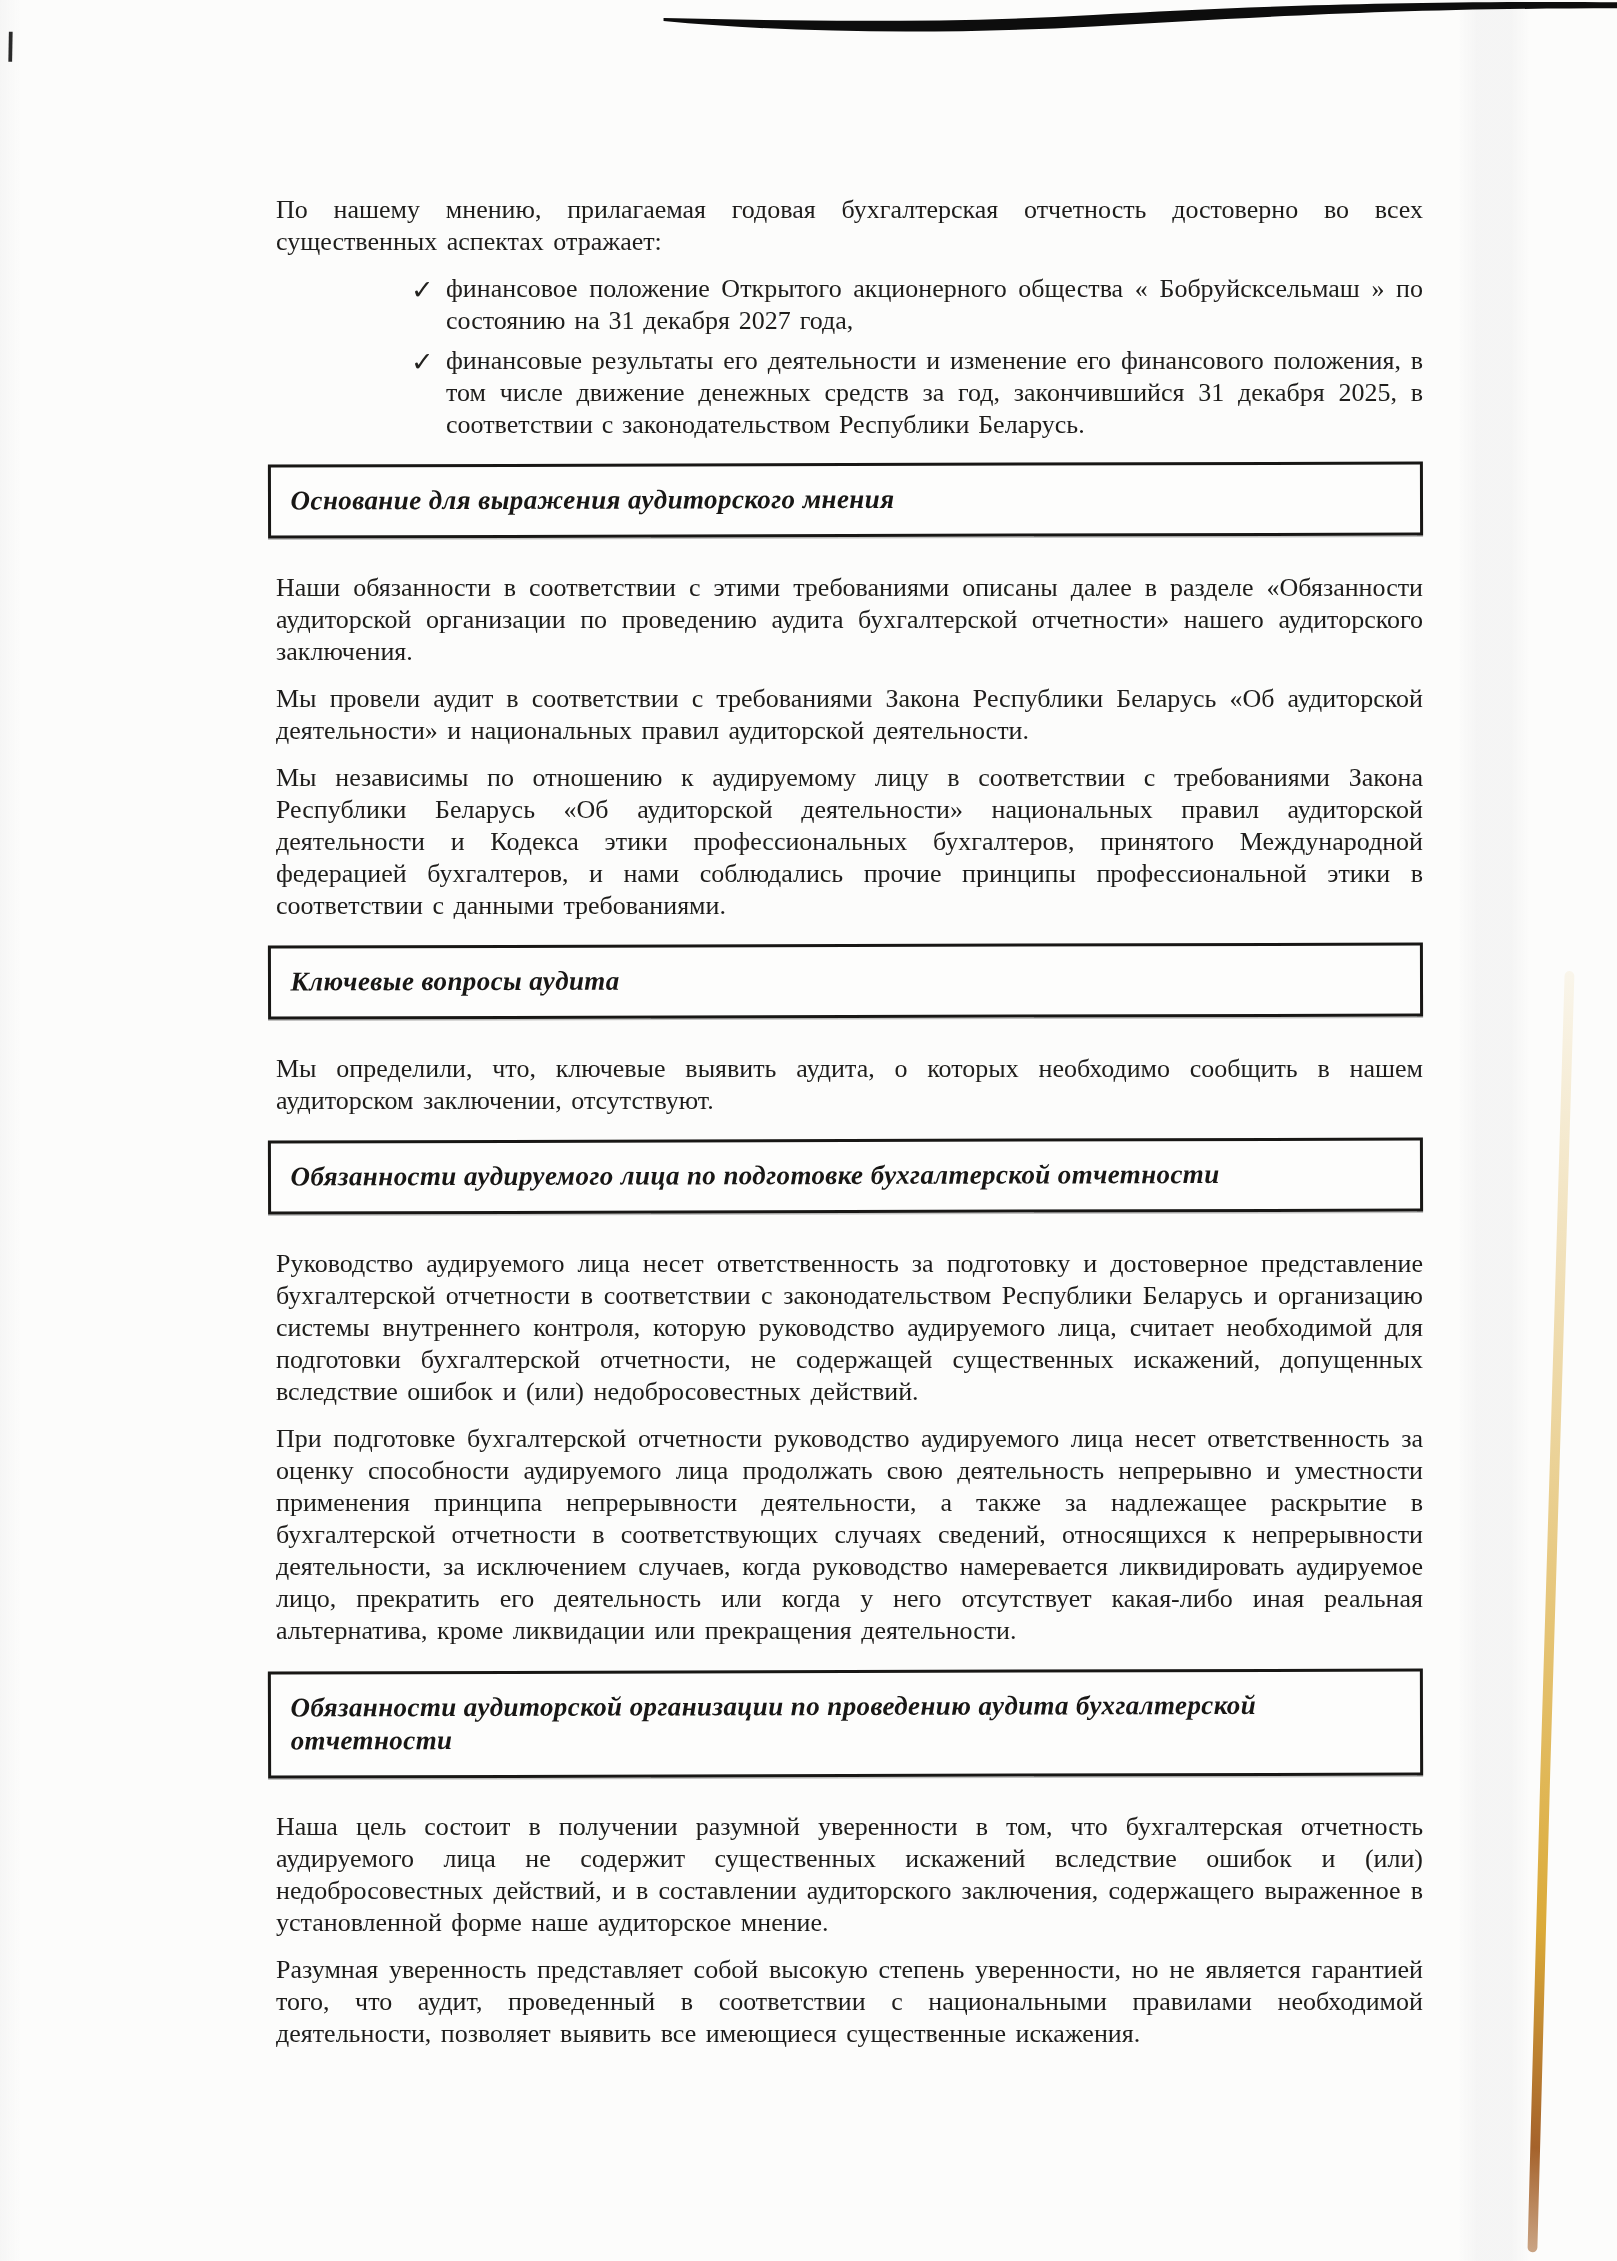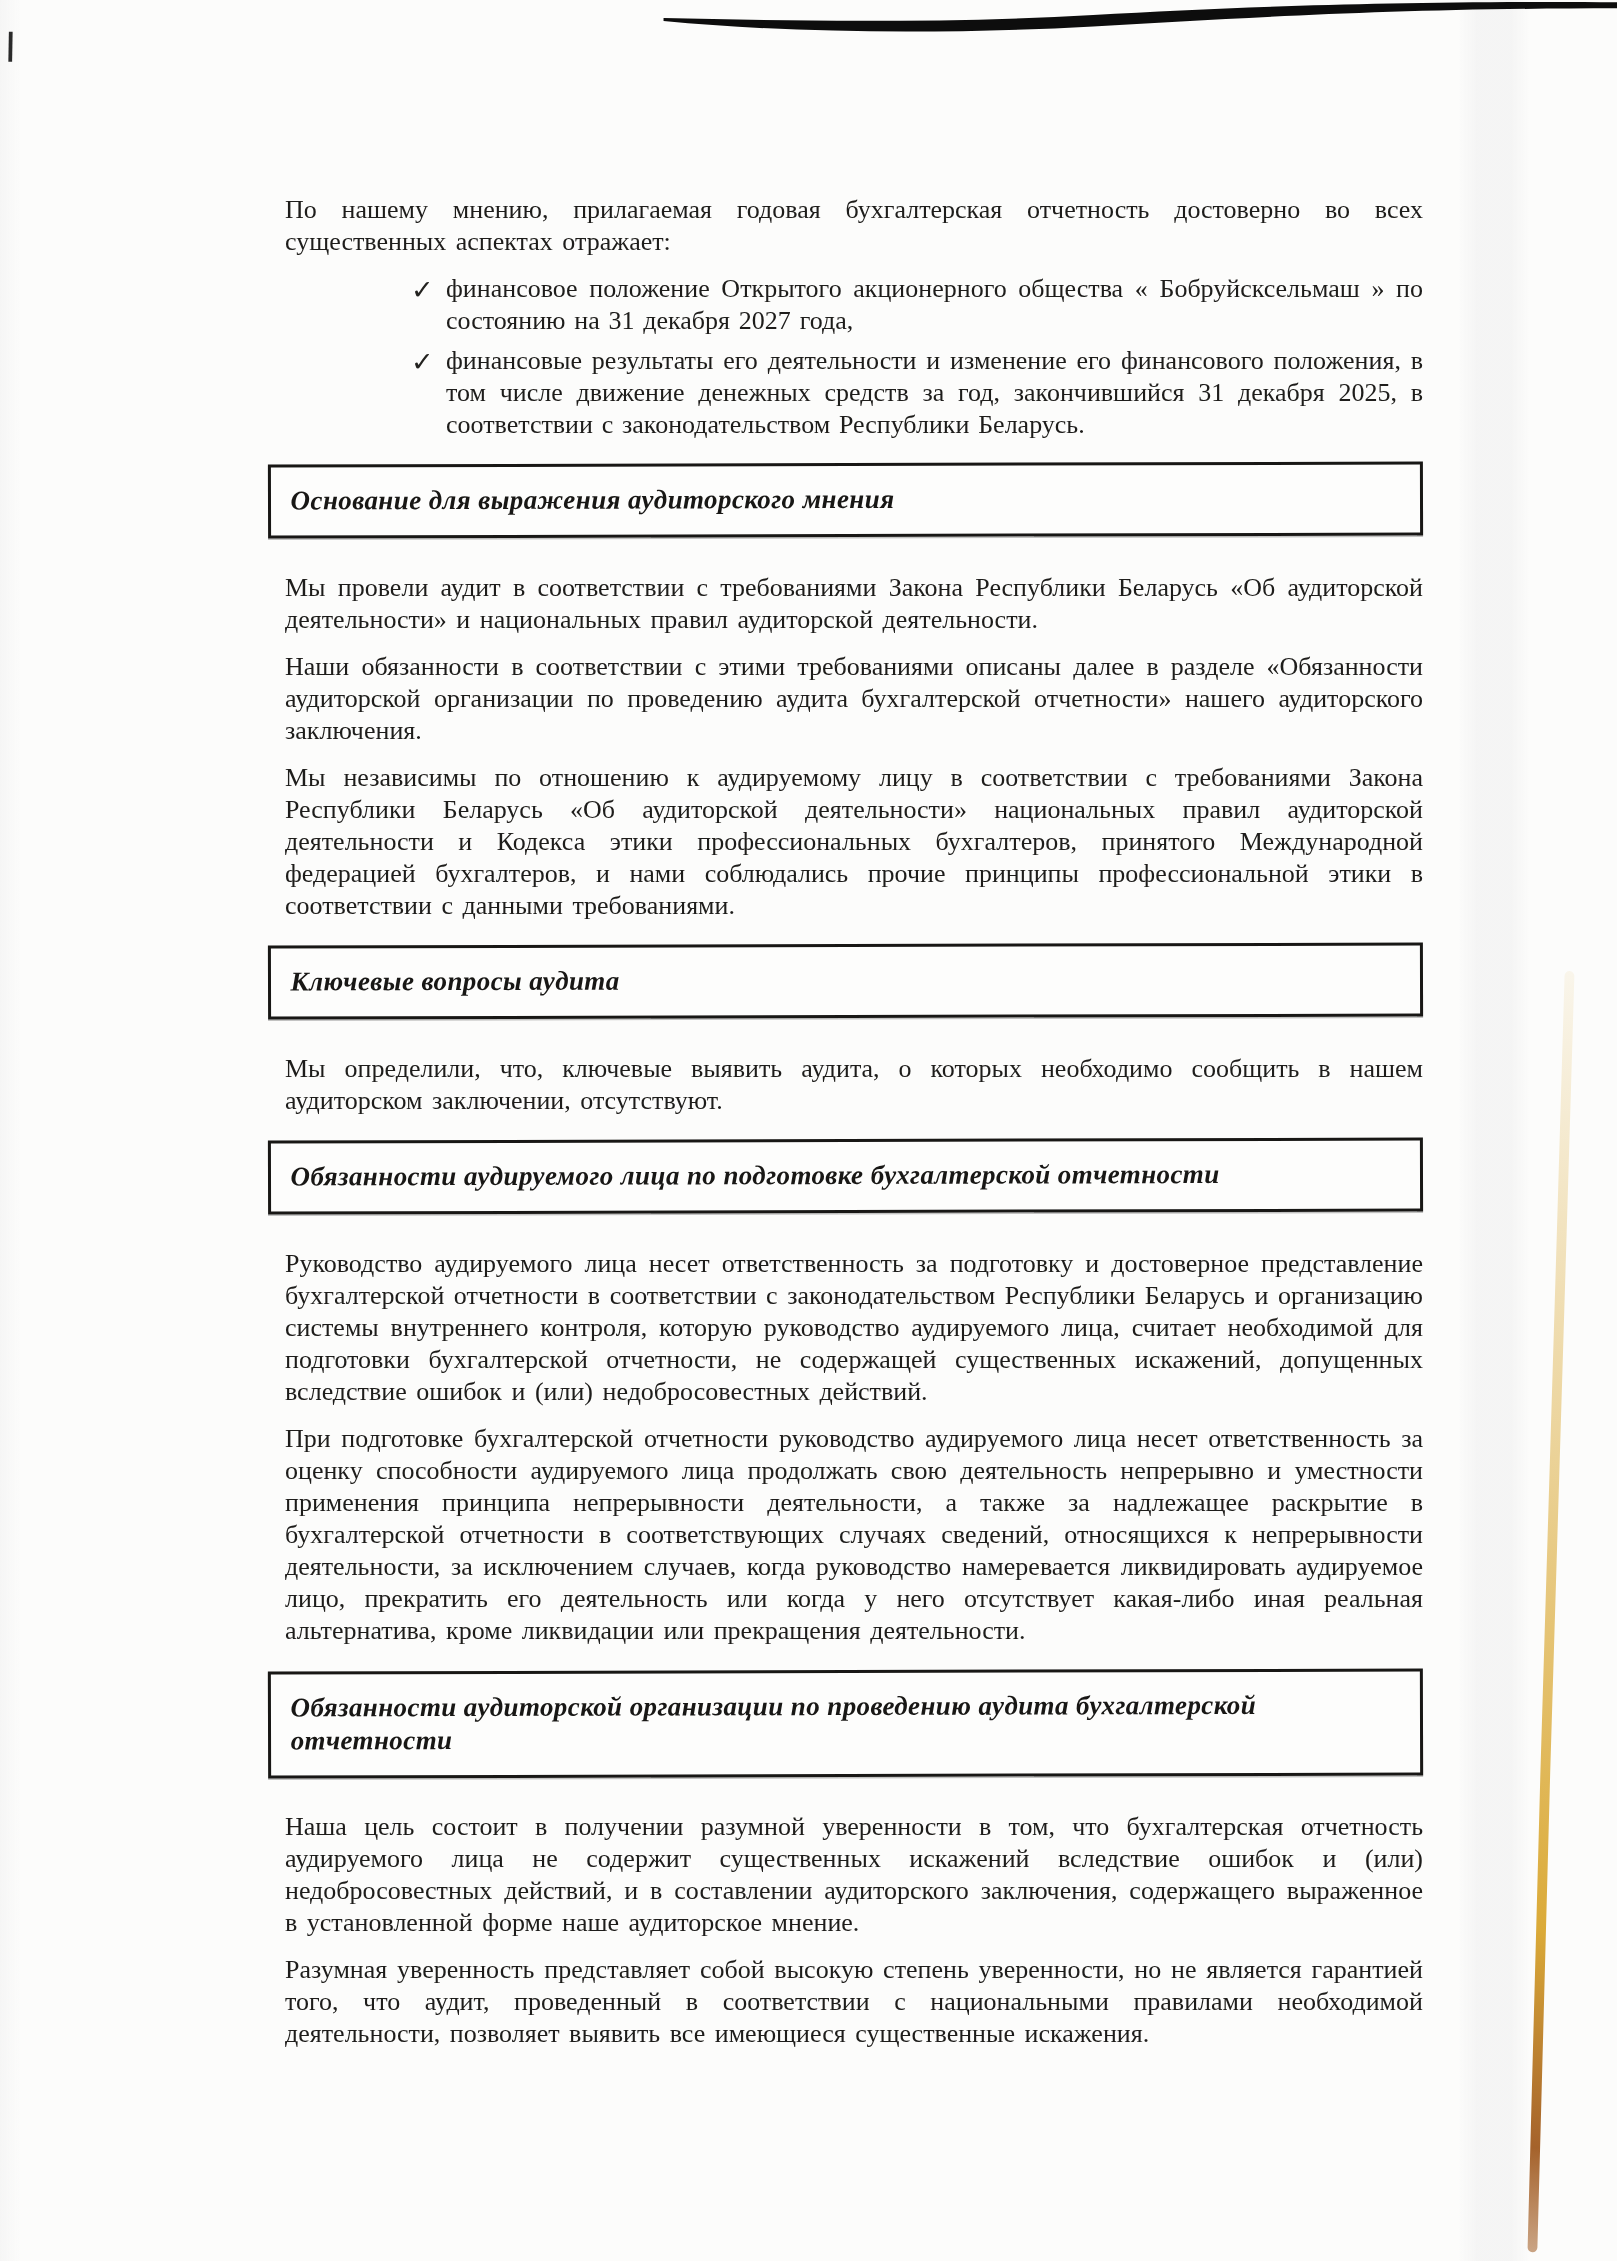--- a/index.html
+++ b/index.html
@@ -12,21 +12,21 @@
         transparent 21px, transparent 1458px,
         rgba(120,120,135,0.055) 1477px, rgba(120,120,135,0.055) 1511px,
         transparent 1530px);
     font-family:"Liberation Serif", serif;
     color:#1e1d1b;
   }
   .content{
     position:absolute; left:268px; top:194px; width:1155px;
   }
   p.body-par{
-    margin:0 0 15px 17px;
+    margin:0 0 15px 8px;
     font-size:26px; line-height:32px;
     text-align:justify;
     word-spacing:3px;
   }
   .intro{margin-bottom:19.6px;}
   .bullets{margin:0 0 4.5px 143px;}
   .bullet{
     display:flex; align-items:flex-start; margin-bottom:7.5px;
   }
   .bullet .check{
@@ -86,22 +86,22 @@
     </div>
     <div class="bullet">
       <span class="check">✓</span>
       <span class="btext">финансовые результаты его деятельности и изменение его финансового положения, в том числе движение денежных средств за год, закончившийся 31 декабря 2025, в соответствии с законодательством Республики Беларусь.</span>
     </div>
   </div>
 
   <div class="hbox">
     <h2>Основание для выражения аудиторского мнения</h2>
   </div>
+  <p class="body-par">Наши обязанности в соответствии с этими требованиями описаны далее в разделе «Обязанности аудиторской организации по проведению аудита бухгалтерской отчетности» нашего аудиторского заключения.</p>
   <p class="body-par">Мы провели аудит в соответствии с требованиями Закона Республики Беларусь «Об аудиторской деятельности» и национальных правил аудиторской деятельности.</p>
-  <p class="body-par">Наши обязанности в соответствии с этими требованиями описаны далее в разделе «Обязанности аудиторской организации по проведению аудита бухгалтерской отчетности» нашего аудиторского заключения.</p>
   <p class="body-par">Мы независимы по отношению к аудируемому лицу в соответствии с требованиями Закона Республики Беларусь «Об аудиторской деятельности» национальных правил аудиторской деятельности и Кодекса этики профессиональных бухгалтеров, принятого Международной федерацией бухгалтеров, и нами соблюдались прочие принципы профессиональной этики в соответствии с данными требованиями.</p>
 
   <div class="hbox">
     <h2>Ключевые вопросы аудита</h2>
   </div>
   <p class="body-par">Мы определили, что, ключевые выявить аудита, о которых необходимо сообщить в нашем аудиторском заключении, отсутствуют.</p>
 
   <div class="hbox">
     <h2>Обязанности аудируемого лица по подготовке бухгалтерской отчетности</h2>
   </div>

